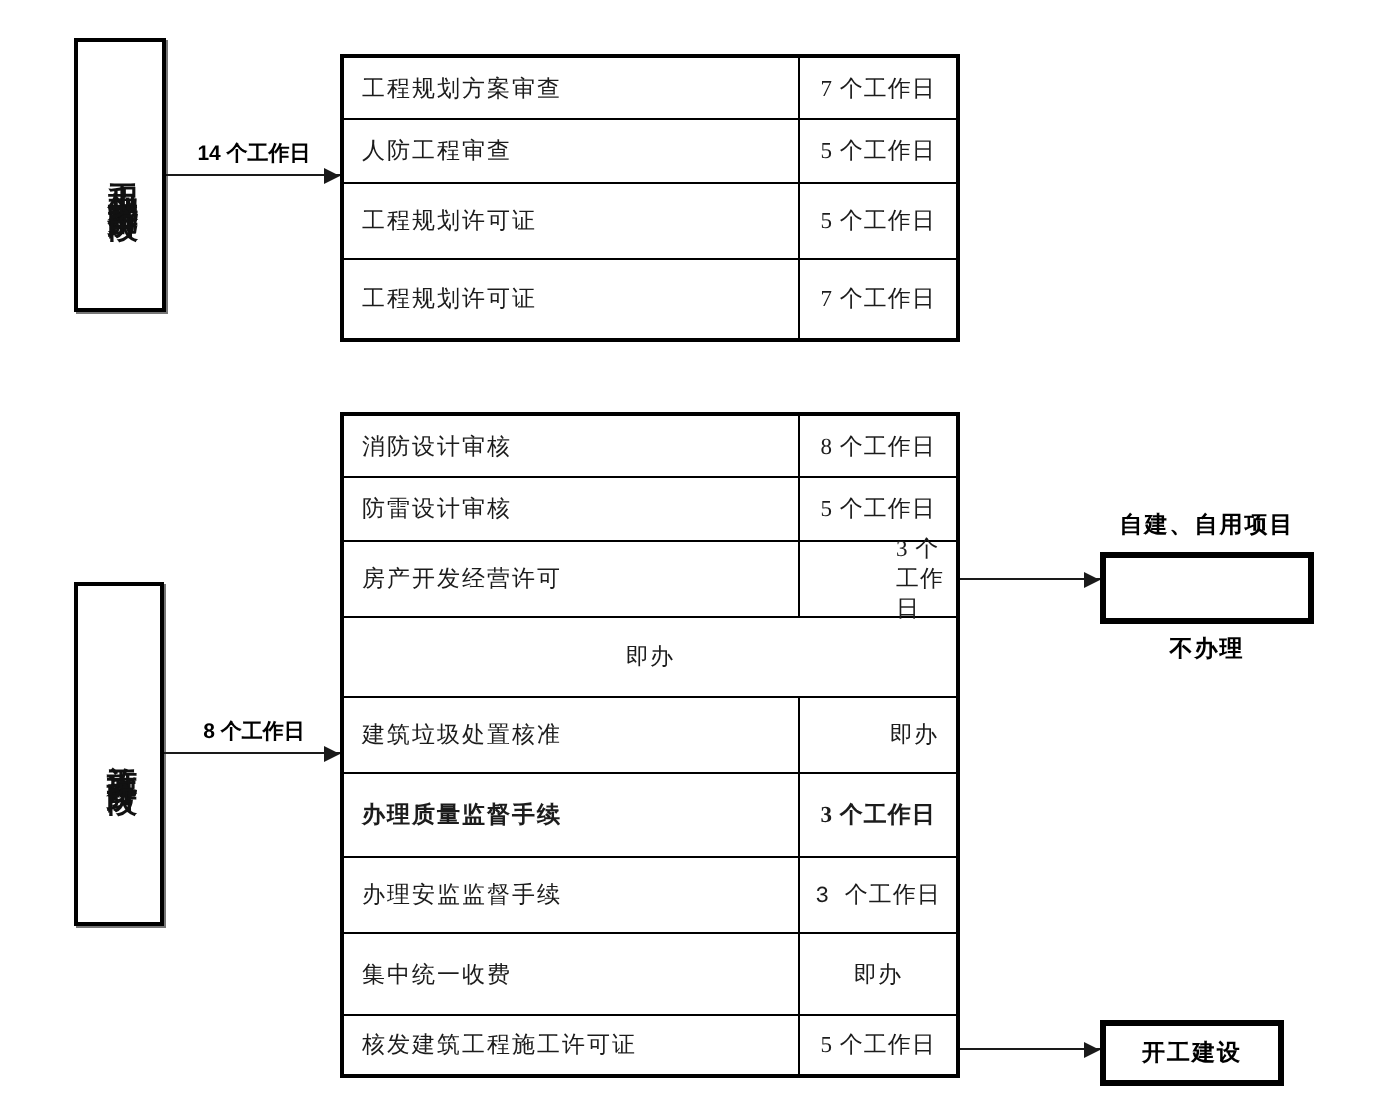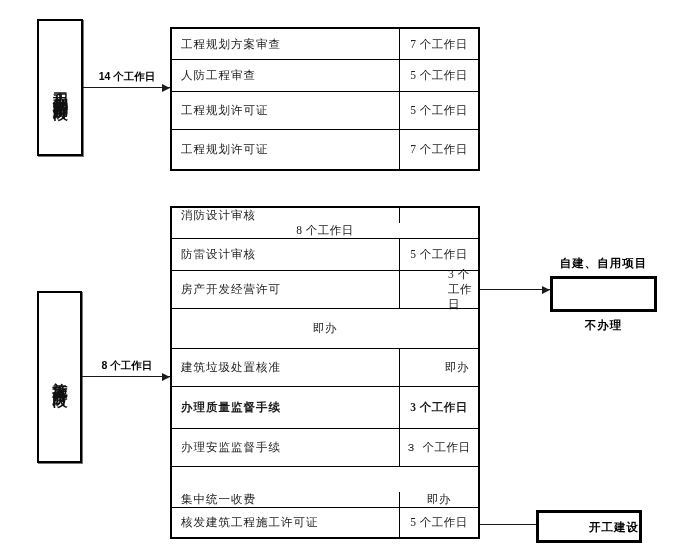--- a/index.html
+++ b/index.html
@@ -69,28 +69,28 @@
     display: flex;
     align-items: center;
     justify-content: center;
     font-size: 11.5px;
     letter-spacing: 0.5px;
   }
   
   #table1 .prow:nth-child(1) { height: 31px; }
   #table1 .prow:nth-child(2) { height: 32px; justify-content: flex-end; }
   #table1 .prow:nth-child(3) { height: 38px; }
-  #table2 .prow:nth-child(1) { height: 31px; flex-direction: column; }
+  #table2 .prow:nth-child(1) { height: 31px; }
   #table2 .prow:nth-child(2) { height: 32px; }
   #table2 .prow:nth-child(3) { height: 38px; gap: 48px; }
   #table2 .prow:nth-child(4) { height: 40px; }
   #table2 .prow:nth-child(5) { height: 38px; gap: 36px; }
   #table2 .prow:nth-child(6) { height: 42px; font-weight: bold; }
   #table2 .prow:nth-child(7) { height: 38px; font-family: Liberation Mono, monospace; }
-  #table2 .prow:nth-child(8) { height: 41px; align-items: flex-end; }
+  #table2 .prow:nth-child(8) { height: 41px; }
 
   
   .harrow {
     position: absolute;
     height: 1px;
     background: #1a1a1a;
   }
   .harrow .ahead {
     position: absolute;
     right: 0;
@@ -131,21 +131,21 @@
     font-family: "Liberation Sans", "DejaVu Sans", sans-serif;
     font-weight: bold;
     font-size: 11.5px;
     color: #000;
     line-height: 14px;
     text-align: center;
     letter-spacing: 1px;
     gap: 48px;
   }
   #callout-self-build { left: 550px; top: 276px; width: 107px; height: 36px; }
-  #callout-start     { left: 536px; top: 510px; width: 106px; height: 33px; align-items: flex-end; }
+  #callout-start     { left: 550px; top: 510px; width: 92px; height: 33px; }
 </style>
 </head>
 <body>
 
 <div class="canvas">
 
   <div class="stage-box" id="stage1-box">
     <span class="vtext">工程规划审批阶段</span>
   </div>
 

